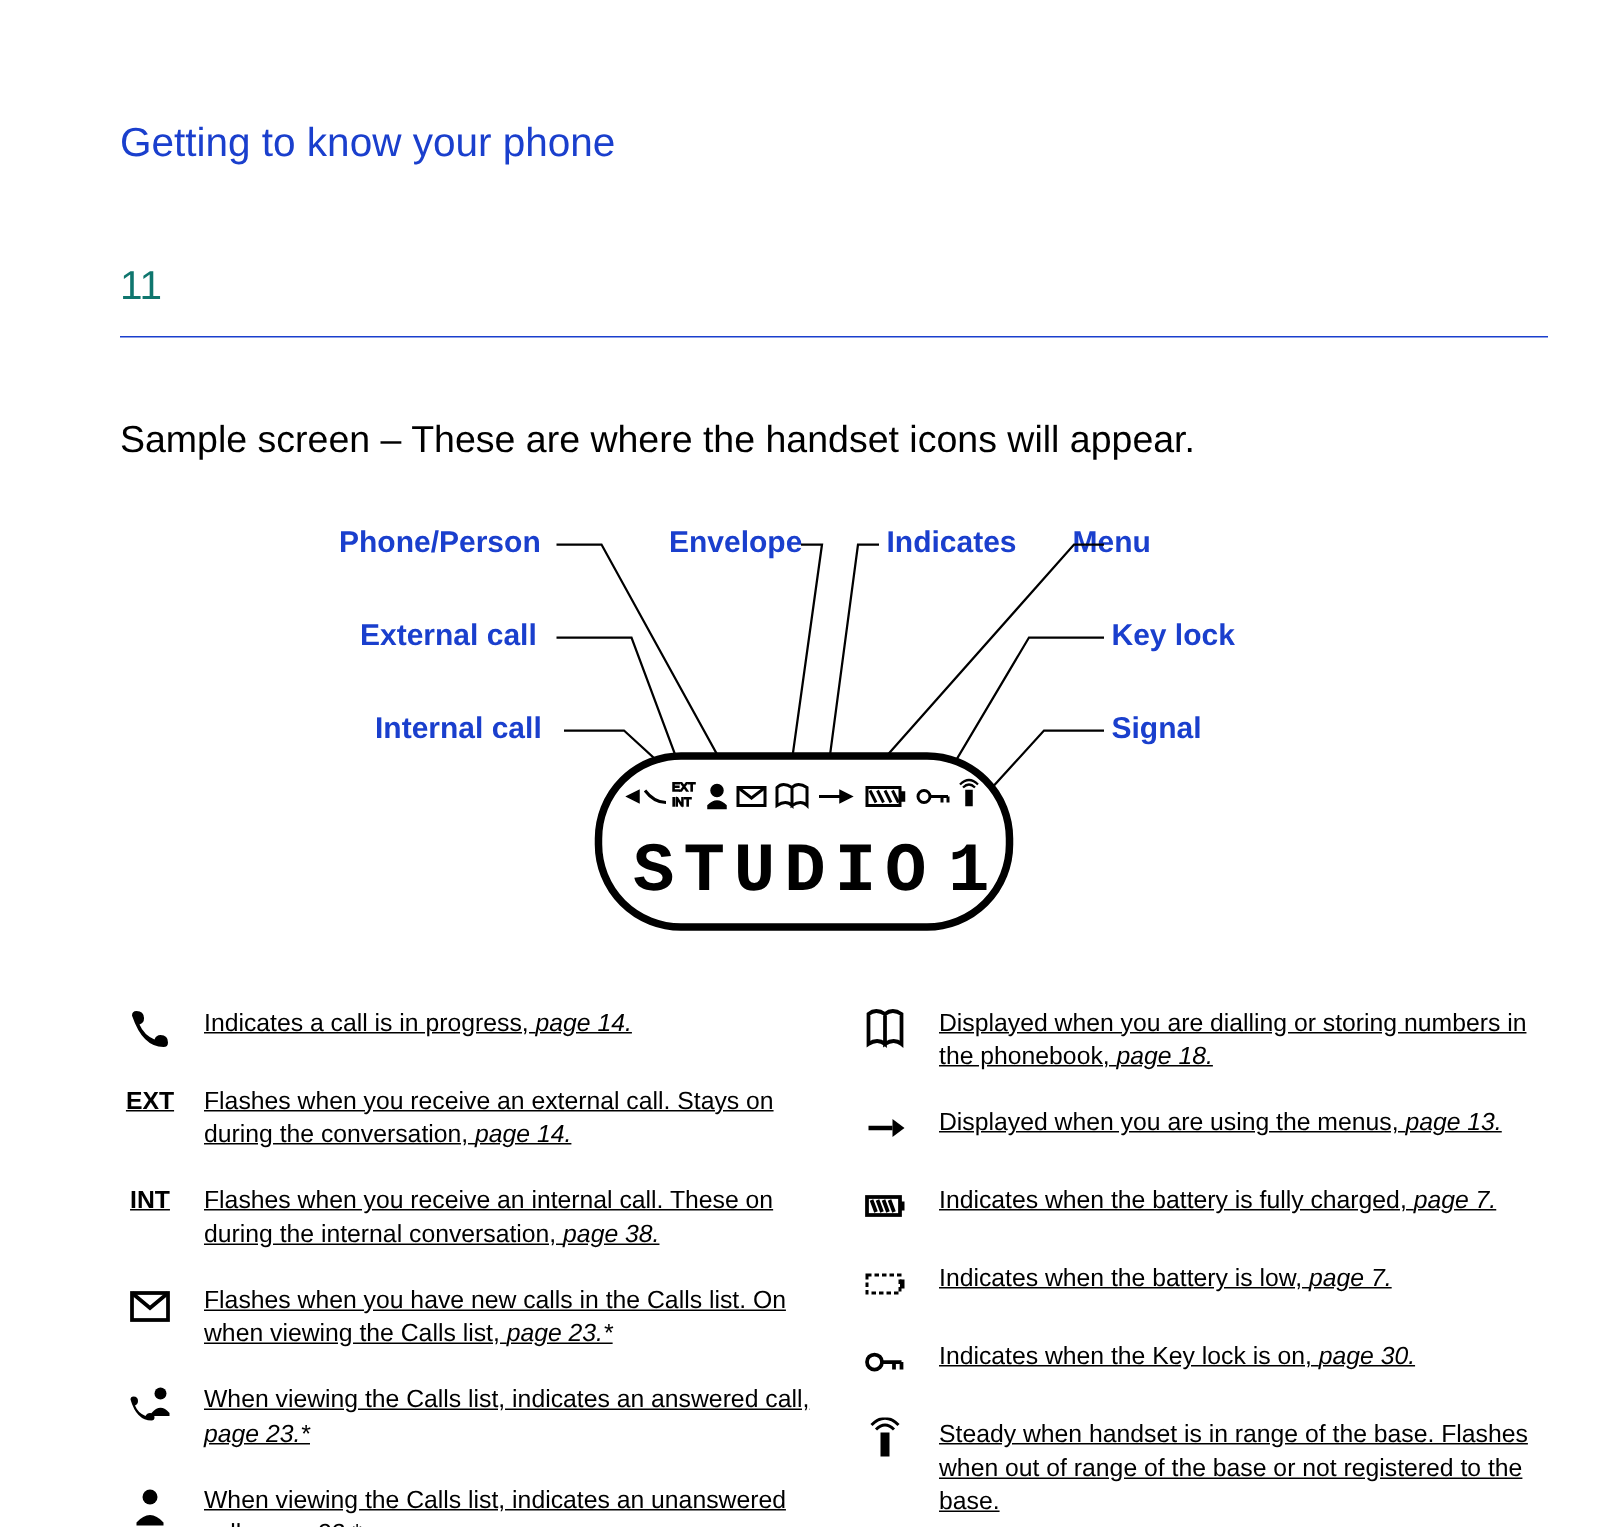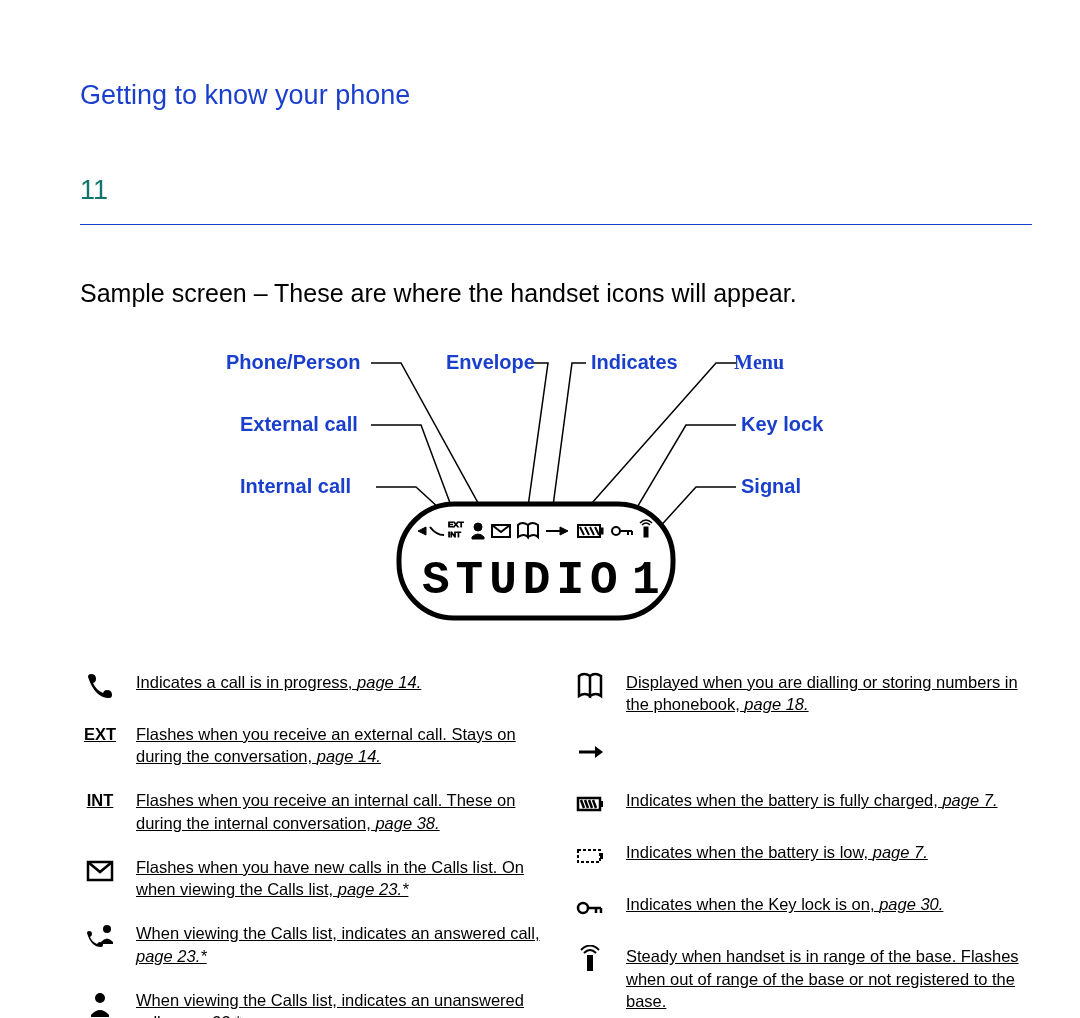--- a/index.html
+++ b/index.html
@@ -36,24 +36,24 @@
   <hr class="rule">
 
   <p class="intro">
     <b>Sample screen</b><span> – These are where the handset icons will appear.</span>
   </p>
 
   <div class="diagram-block">
     <span class="label" style="left:130px;top:0;">Phone/Person</span>
     <span class="label" style="left:350px;top:0;">Envelope</span>
     <span class="label" style="left:495px;top:0;">Indicates</span>
-    <span class="label" style="left:638px;top:0;font-family:Liberation Serif, serif;">Menu</span>
+    <span class="label" style="left:619px;top:0;">Menu</span>
     <span class="label" style="left:144px;top:62px;text-align:right;">External call</span>
     <span class="label" style="left:645px;top:62px;">Key lock</span>
-    <span class="label" style="left:144px;top:124px;">Internal call</span>
+    <span class="label" style="left:154px;top:124px;">Internal call</span>
     <span class="label" style="left:645px;top:124px;">Signal</span>
 
     <svg class="leader" style="left:0;top:0;width:920px;height:280px;" viewBox="0 0 920 280">
       <g stroke="#000" stroke-width="1.5" fill="none">
         <path d="M275 12 h30 L392 170"></path>
         <path d="M438 12 h14 L430 170"></path>
         <path d="M490 12 h-14 L455 170"></path>
         <path d="M640 12 h-20 L480 170"></path>
         <path d="M275 74 h50 L360 168"></path>
         <path d="M640 74 h-50 L530 175"></path>
@@ -151,20 +151,21 @@
             </svg>
           </div>
           <div class="desc"><span>Displayed when you are dialling or storing numbers in the phonebook, </span><em>page 18.</em></div>
         </div>
         <div class="row">
           <div class="ico">
             <svg viewBox="0 0 30 30">
               <use href="#i-arrow-right"></use>
             </svg>
           </div>
+          <div class="desc"><span>Displayed when you are using the menus, </span><em>page 13.</em></div>
         </div>
         <div class="row">
           <div class="ico">
             <svg viewBox="0 0 30 30">
               <use href="#i-battery-full"></use>
             </svg>
           </div>
           <div class="desc"><span>Indicates when the battery is fully charged, </span><em>page 7.</em></div>
         </div>
         <div class="row">

